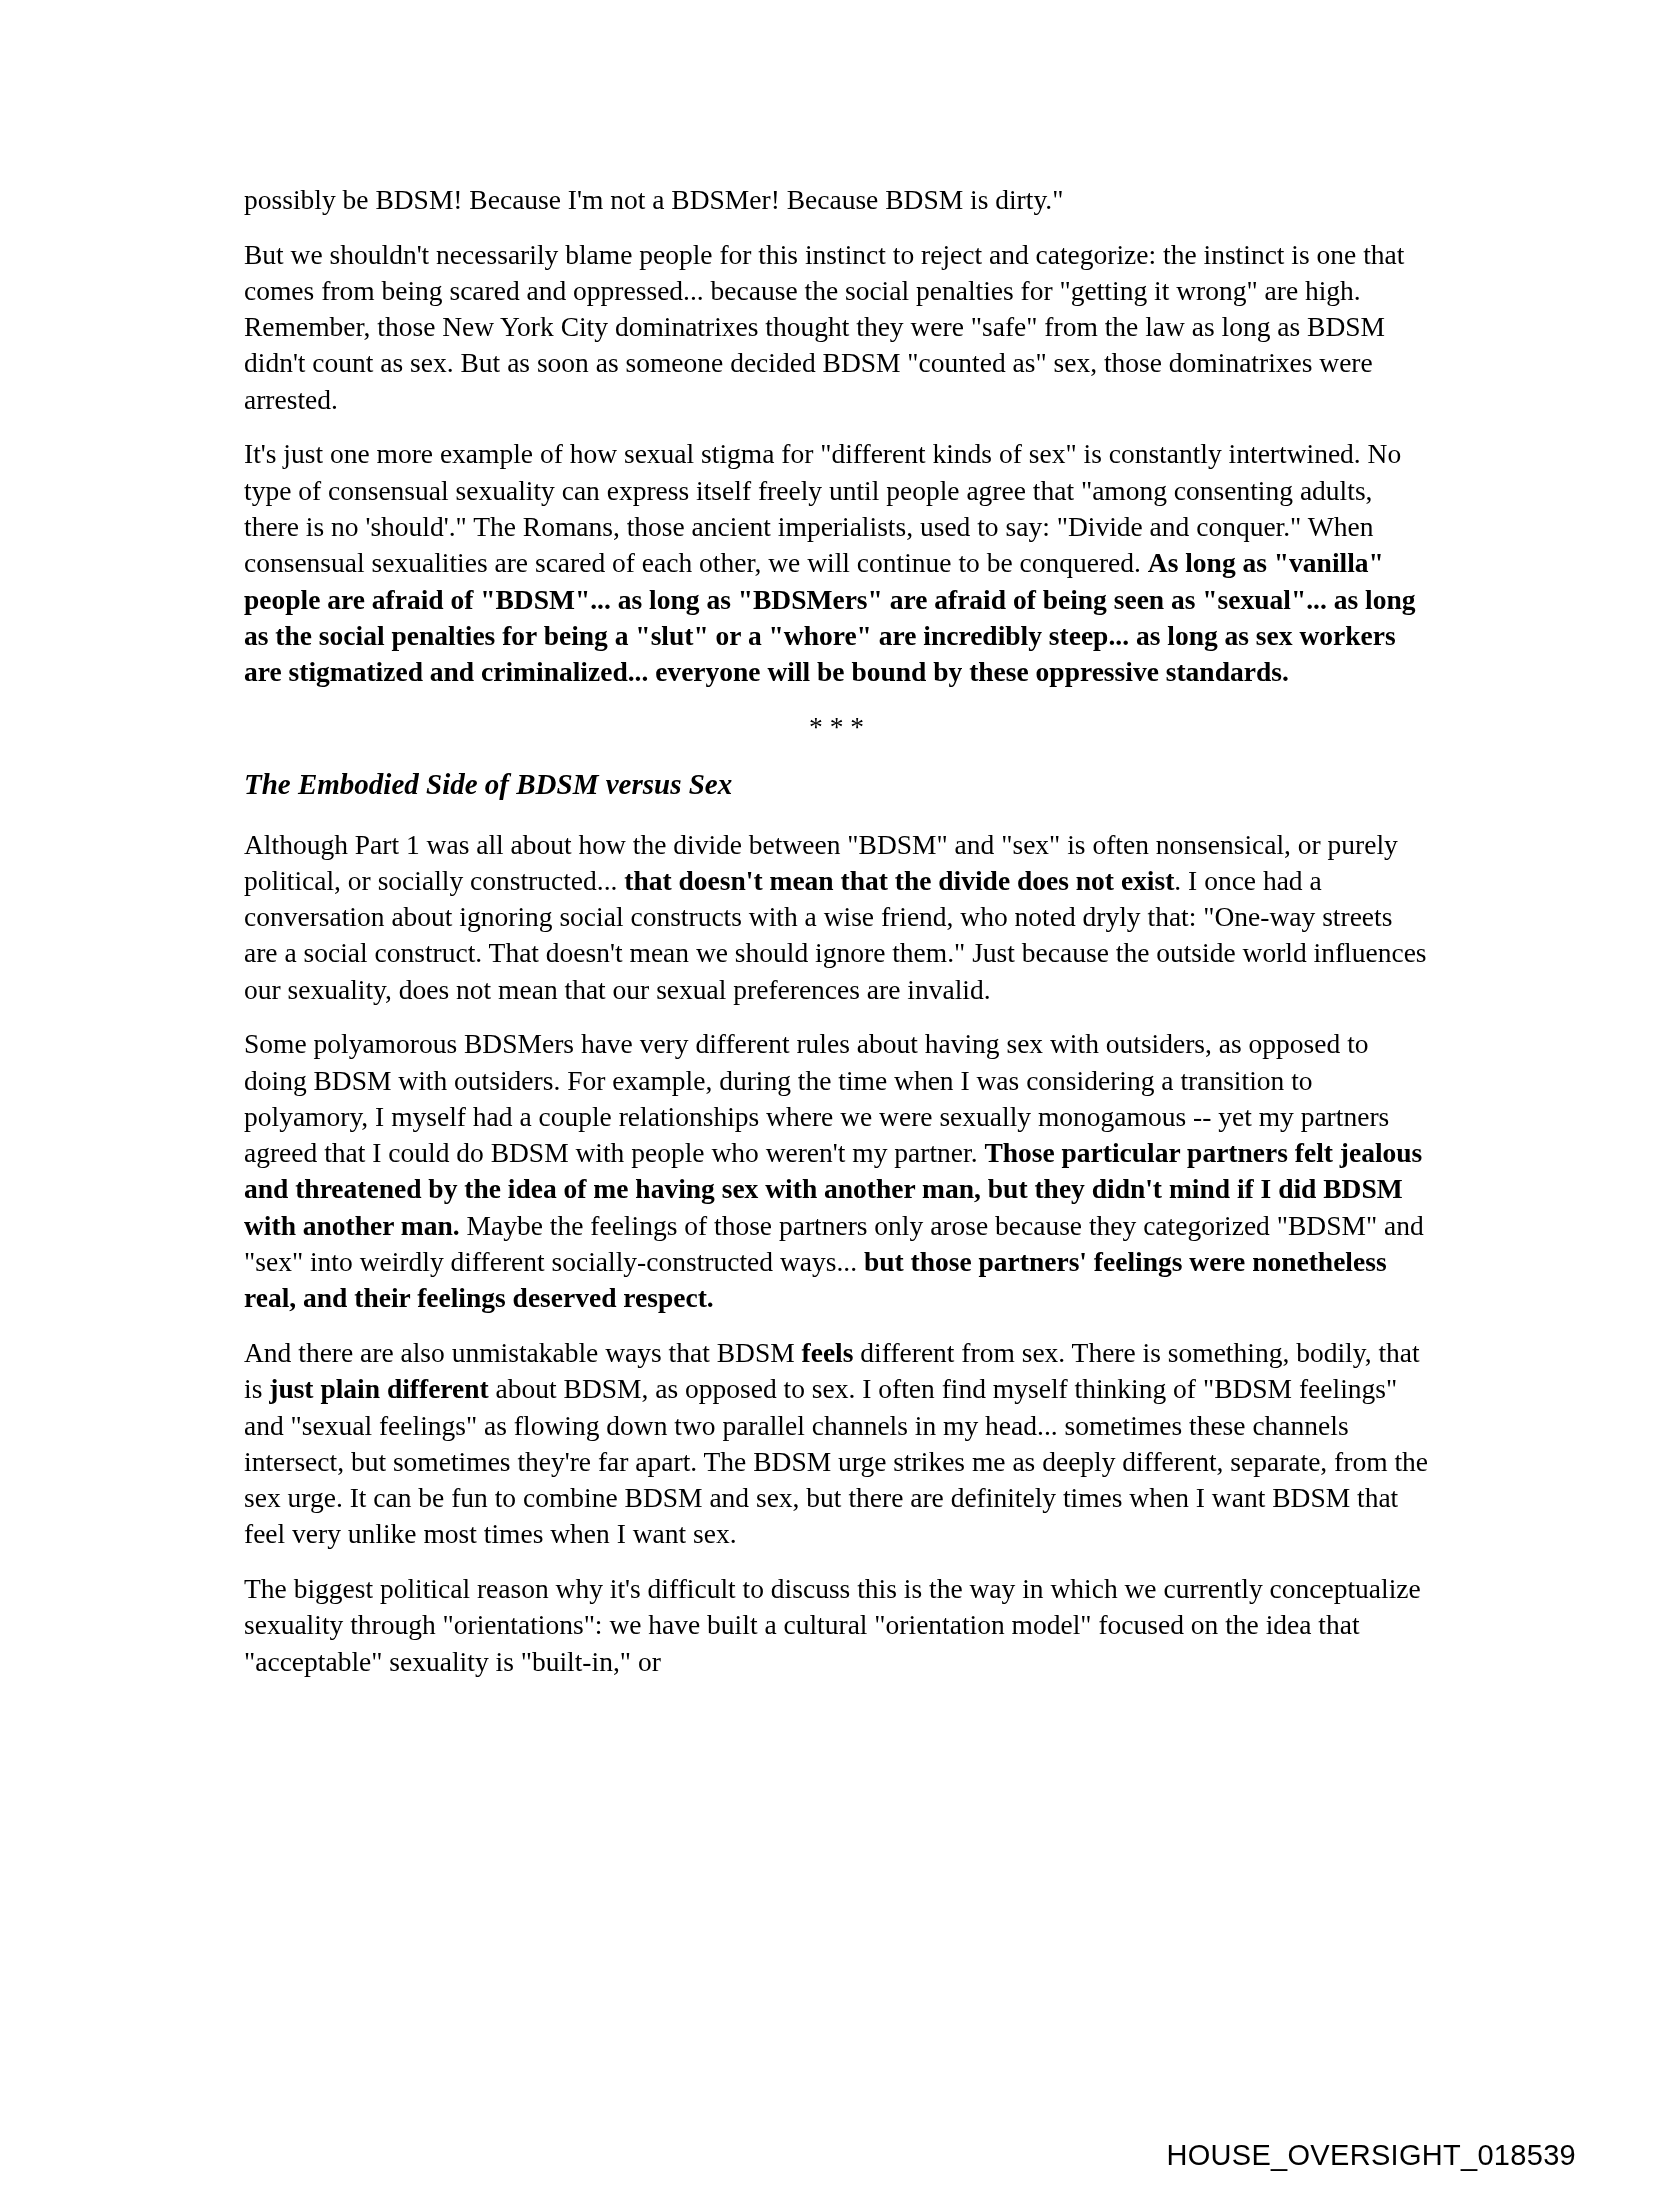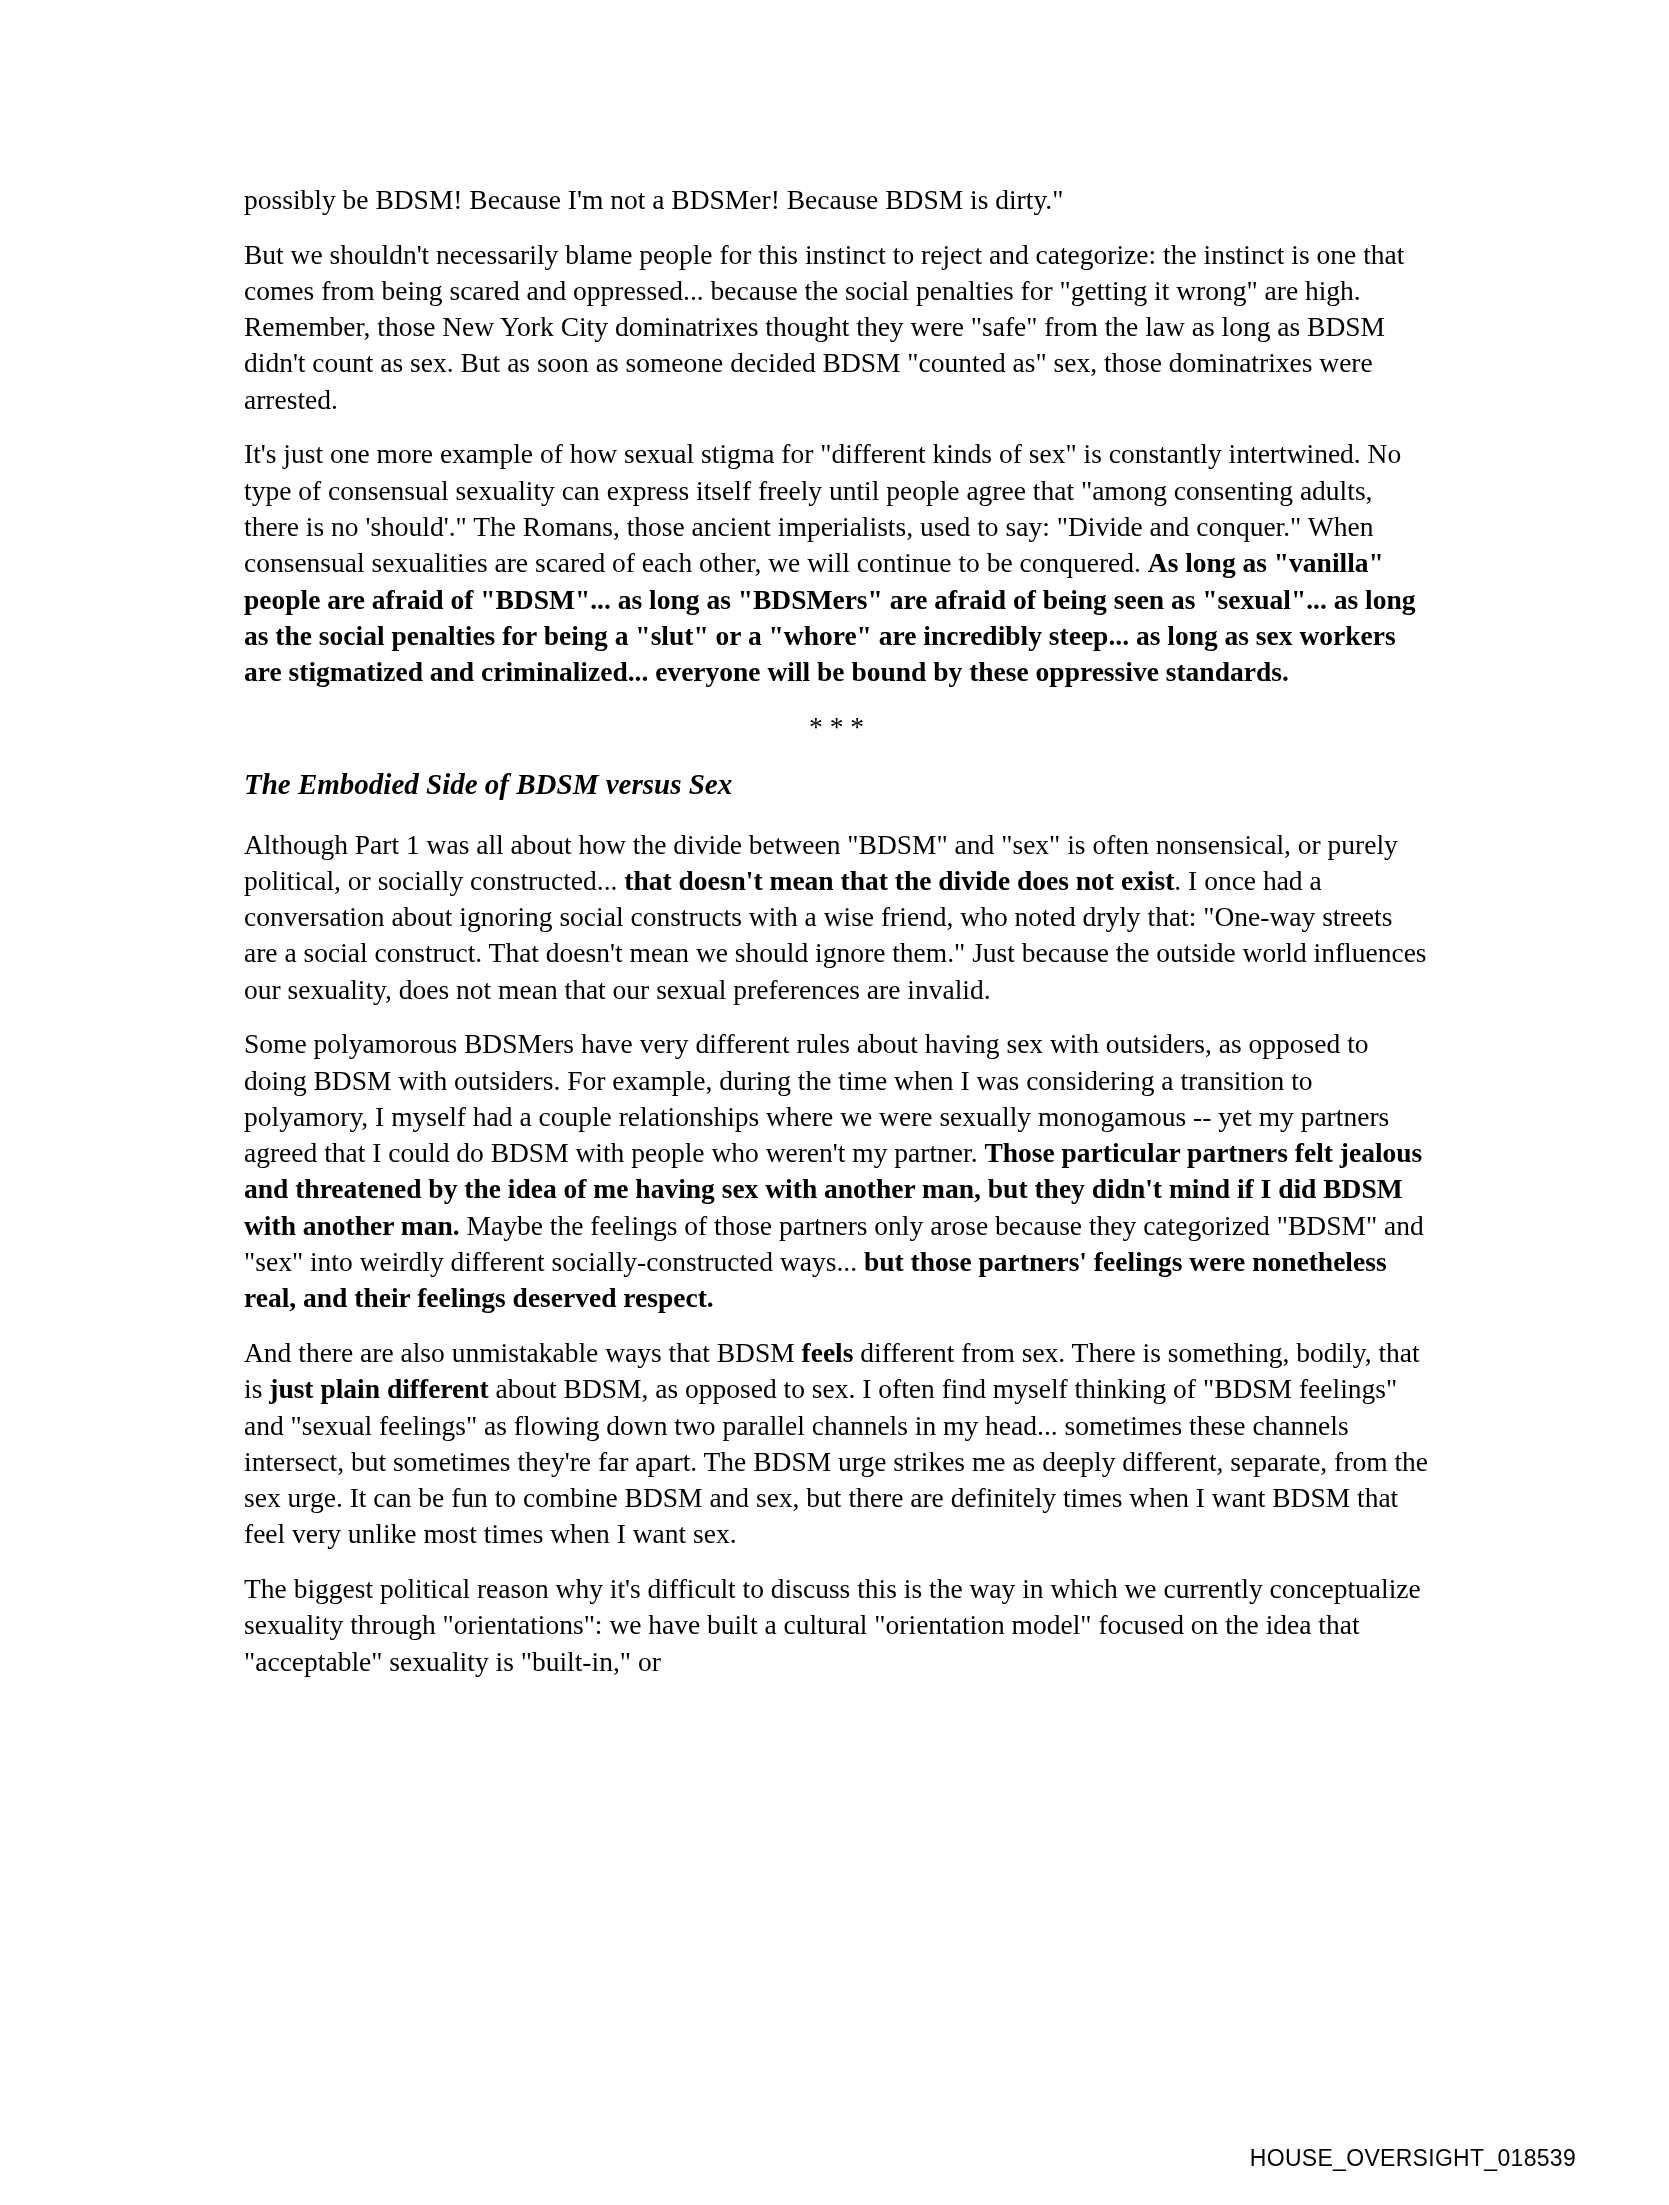--- a/index.html
+++ b/index.html
@@ -42,21 +42,21 @@
     font-size: 29px;
     font-weight: bold;
     font-style: italic;
     margin: 0 0 23.6px 0;
   }
   .footer {
     position: absolute;
     right: 103px;
     bottom: 33px;
     font-family: "Liberation Sans", sans-serif;
-    font-size: 23px;
+    font-size: 29px;
     color: #000000;
     letter-spacing: 0.3px;
   }
 </style>
 </head>
 <body>
 
 <div class="page">
   <div class="content">
       <p class="para"><span>possibly be BDSM! Because I'm not a BDSMer! Because BDSM is dirty."</span></p>

